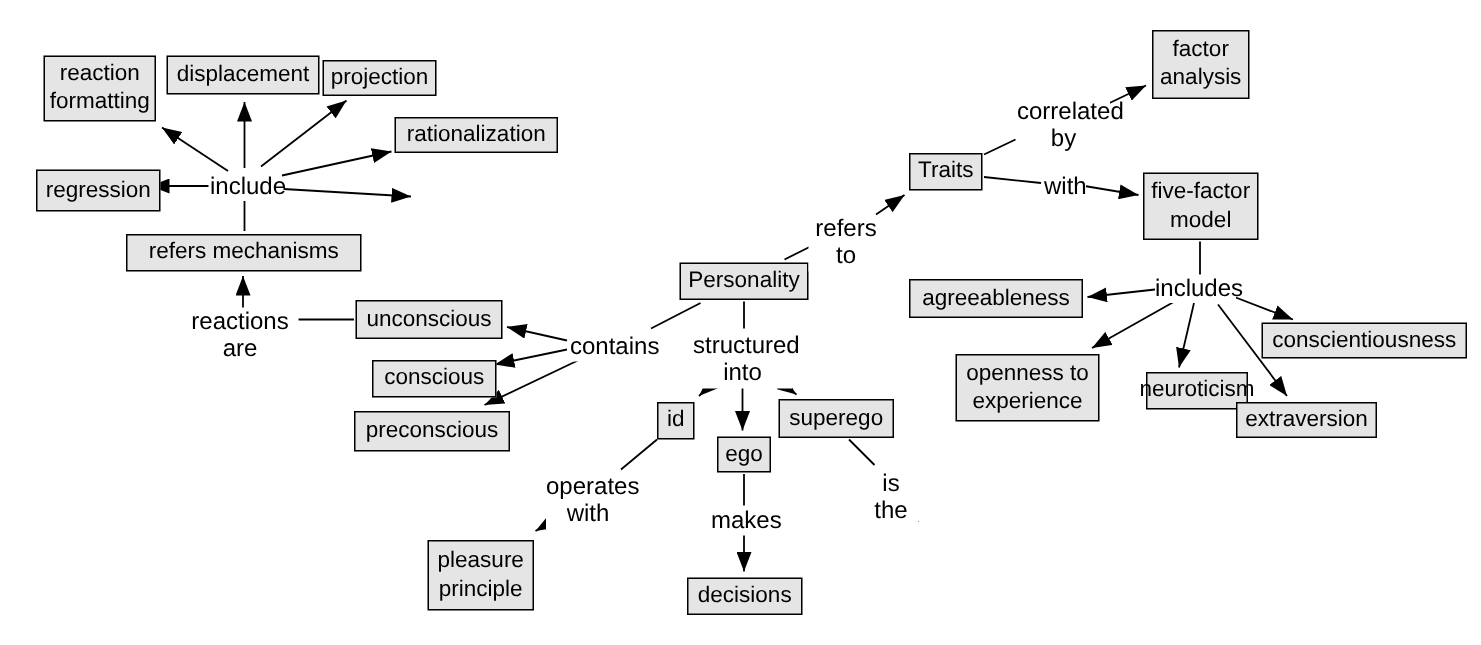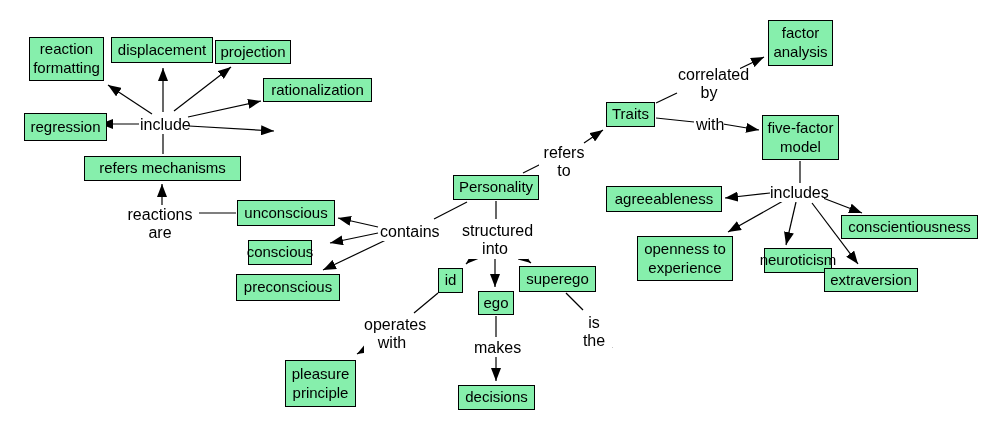--- a/index.html
+++ b/index.html
@@ -9,21 +9,21 @@
     background:#ffffff;
     font-family:"Liberation Sans", sans-serif;
     color:#000;
     overflow:hidden;
   }
   .edges{position:absolute;left:0;top:0;}
   .node{
     position:absolute;
     box-sizing:border-box;
     border:1px solid #000;
-    background:#86efac;
+    background:#e5e5e5;
     display:flex;
     align-items:center;
     justify-content:center;
     text-align:center;
     font-size:15px;
     line-height:1.25;
     white-space:pre-line;
     cursor:default;
   }
   .link-label{
@@ -89,21 +89,21 @@
   </svg>
 
   <div class="node" style="left:111px;top:37px;width:102px;height:26px">displacement</div>
   <div class="node" style="left:29px;top:37px;width:75px;height:44px">reaction
 formatting</div>
   <div class="node" style="left:215px;top:40px;width:76px;height:24px">projection</div>
   <div class="node" style="left:263px;top:78px;width:109px;height:24px">rationalization</div>
   <div class="node" style="left:24px;top:113px;width:83px;height:28px">regression</div>
   <div class="node" style="left:84px;top:156px;width:157px;height:25px">refers mechanisms</div>
   <div class="node" style="left:237px;top:200px;width:98px;height:26px">unconscious</div>
-  <div class="node" style="left:248px;top:240px;width:64px;height:25px">conscious</div>
+  <div class="node" style="left:248px;top:240px;width:83px;height:25px">conscious</div>
   <div class="node" style="left:236px;top:274px;width:104px;height:27px">preconscious</div>
   <div class="node" style="left:453px;top:175px;width:86px;height:25px">Personality</div>
   <div class="node" style="left:606px;top:102px;width:49px;height:25px">Traits</div>
   <div class="node" style="left:768px;top:20px;width:65px;height:46px">factor
 analysis</div>
   <div class="node" style="left:762px;top:115px;width:77px;height:45px">five-factor
 model</div>
   <div class="node" style="left:606px;top:186px;width:116px;height:26px">agreeableness</div>
   <div class="node" style="left:637px;top:236px;width:96px;height:45px">openness to
 experience</div>

